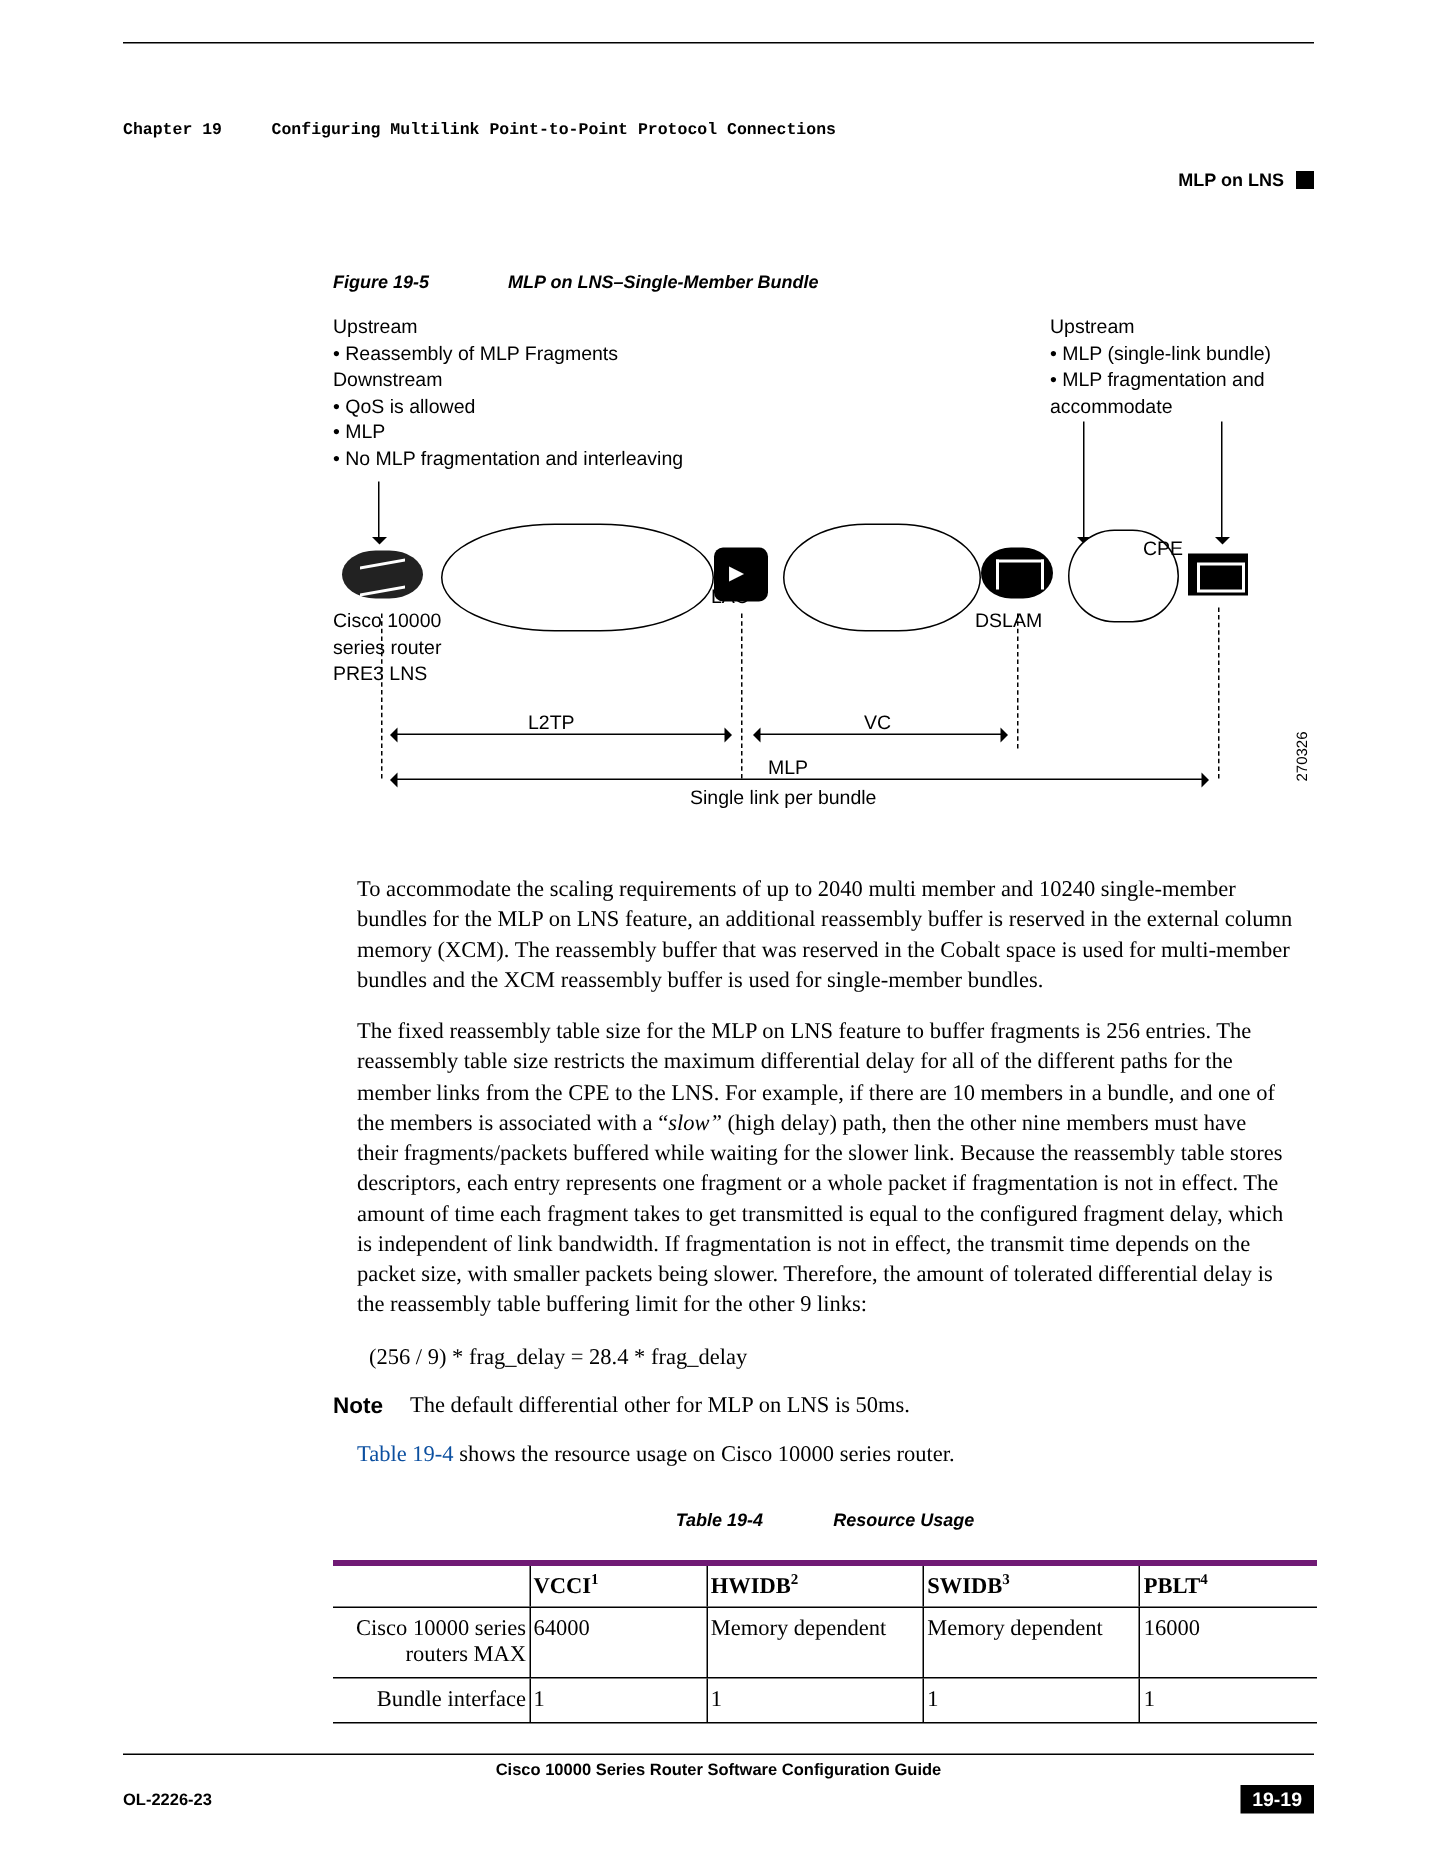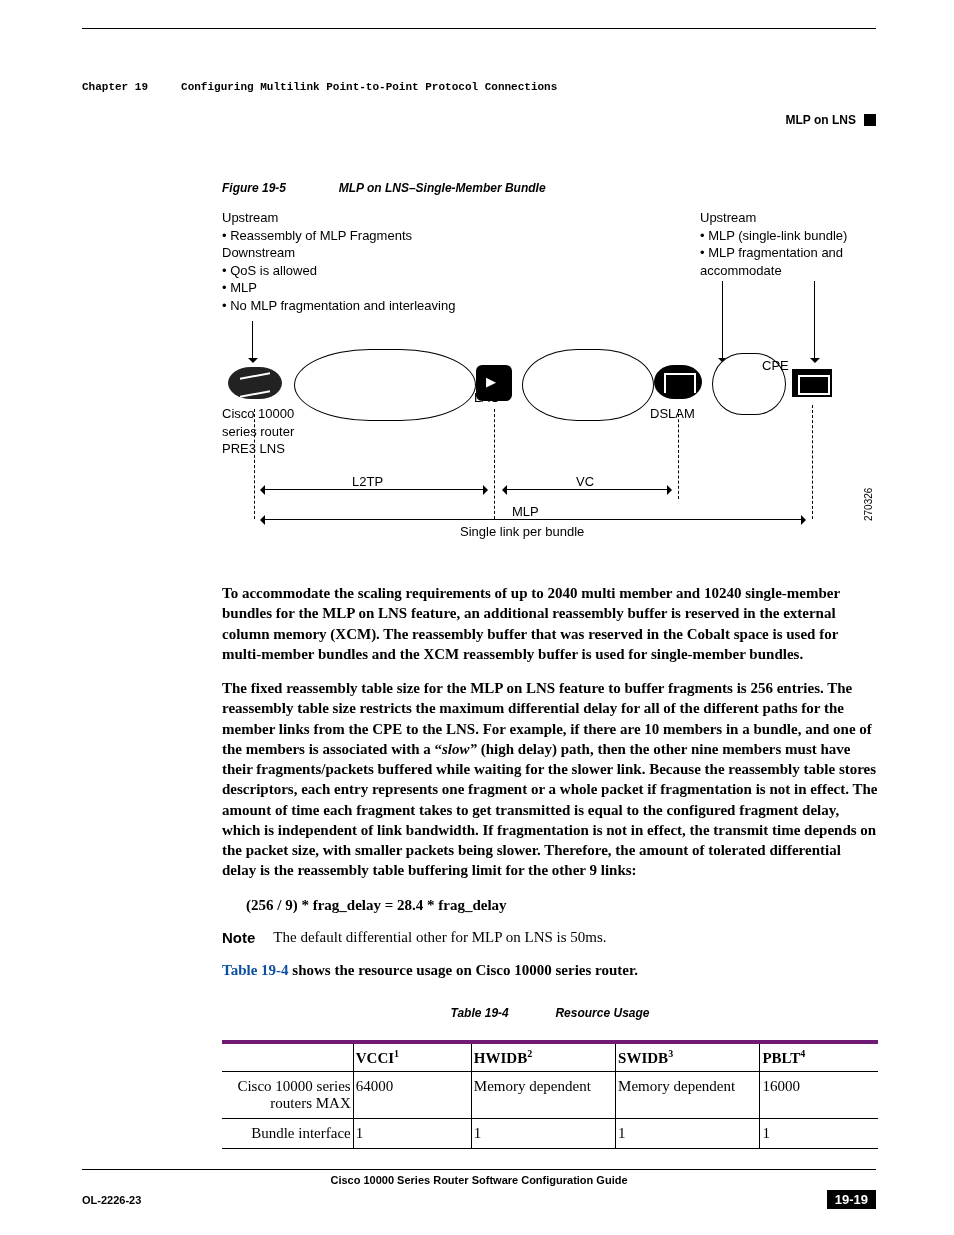--- a/index.html
+++ b/index.html
@@ -46,21 +46,21 @@
   .darrow::before { content:""; position:absolute; left:-7px; top:-5px;
                     border:5px solid transparent; border-right-color:#000; }
   .darrow::after { content:""; position:absolute; right:-7px; top:-5px;
                    border:5px solid transparent; border-left-color:#000; }
   .varrow { position:absolute; width:0; border-left:1px solid #000; }
   .varrow::after { content:""; position:absolute; left:-5px; bottom:-7px;
                    border:5px solid transparent; border-top-color:#000; }
   .vdash { position:absolute; width:0; border-left:1px dashed #000; }
   .sideways { position:absolute; font-size:10px; transform:rotate(-90deg);
               transform-origin:left top; }
-  .para { margin:14px 0; line-height:1.35;font-weight:bold; }
+  .para { margin:14px 16px; line-height:1.35; }
   .indent { margin-left:24px; }
   .note-row { display:flex; gap:18px; margin:10px 0; }
   .note-lbl { font-family: Arial, Helvetica, sans-serif; font-weight:bold; }
   .link { color:#0b4fa0; }
   .tbl-title { font-family: Arial, Helvetica, sans-serif; font-size:12px;
                font-weight:bold; font-style:italic; text-align:center; margin:26px 0 20px; }
   .tbl-title .gap { display:inline-block; width:40px; }
   table.ru { width:100%; border-collapse:collapse;
              font-family:"Times New Roman", serif; font-size:15px; }
   table.ru th { text-align:left; font-weight:bold; border-top:4px solid #701a75;

